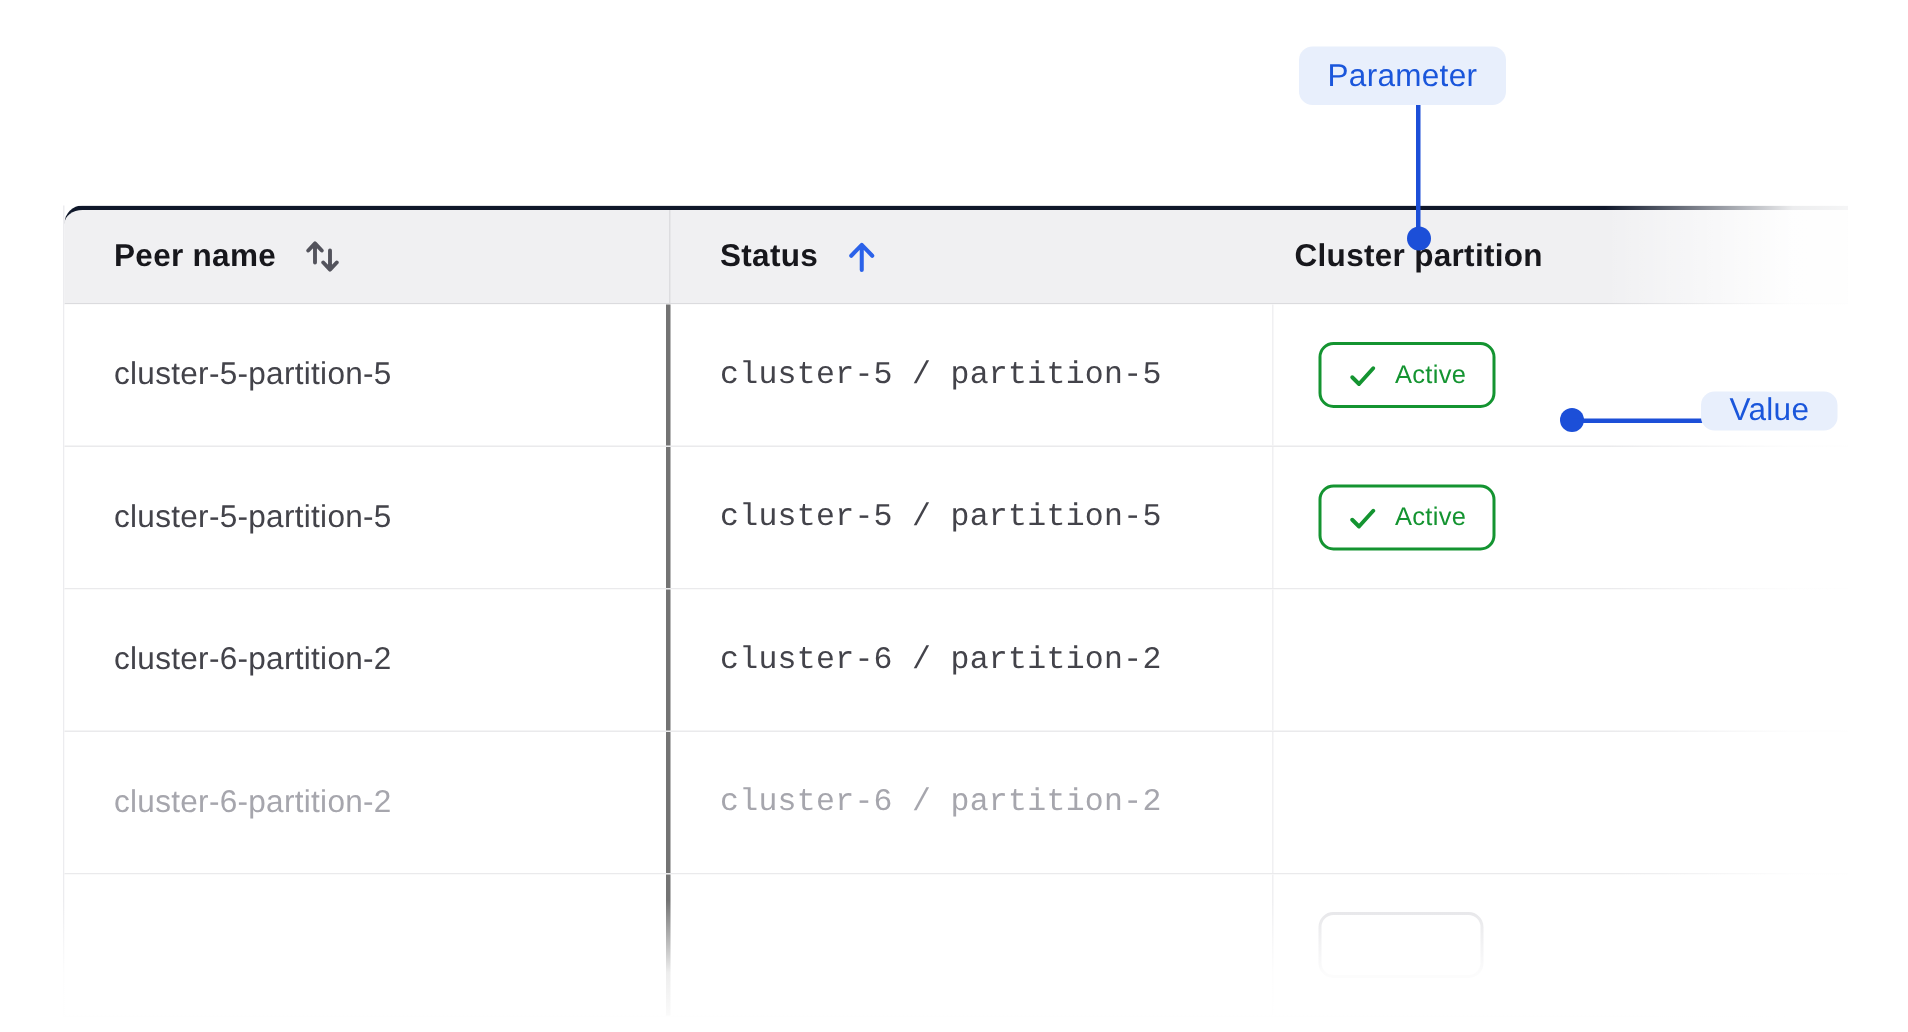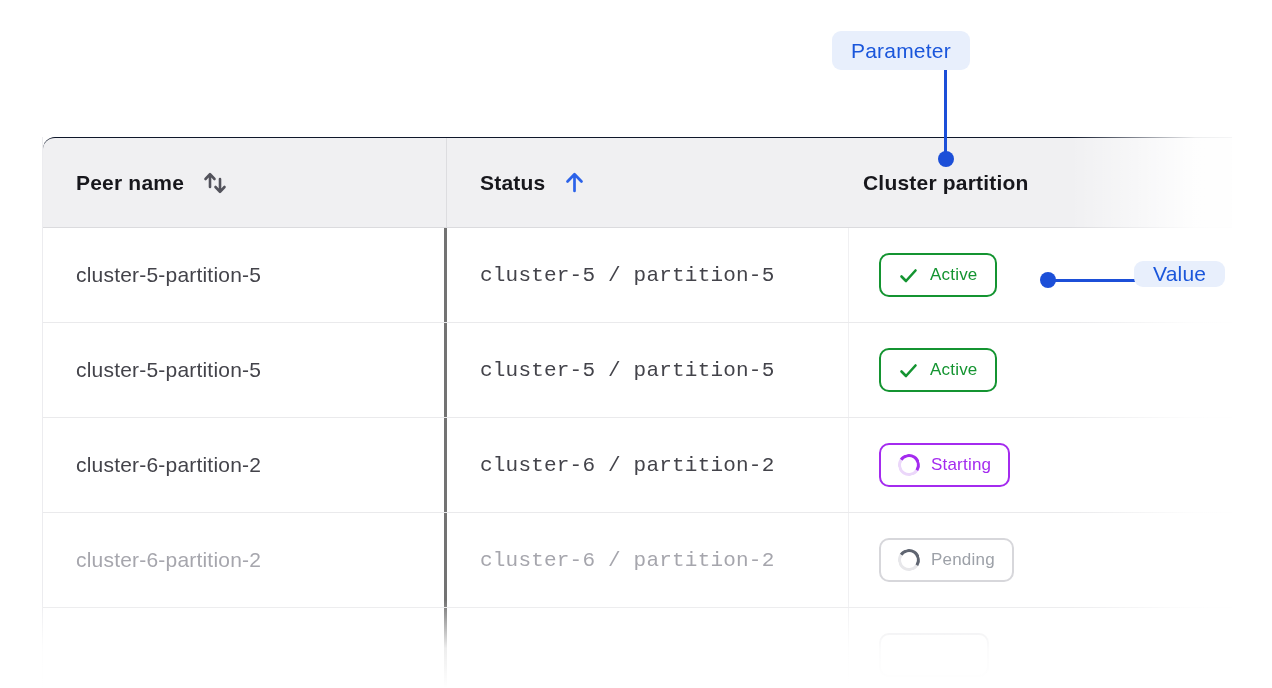--- a/index.html
+++ b/index.html
@@ -3,21 +3,21 @@
 <meta charset="utf-8">
 <style>
   * { margin:0; padding:0; box-sizing:border-box; }
   html,body { background:#fff; }
   body { font-family:"Liberation Sans", sans-serif; -webkit-font-smoothing:antialiased; }
 
   .canvas { position:relative; width:1272px; height:688px; overflow:hidden; background:#fff; }
 
   
   .table-wrap { position:absolute; left:42px; top:137px; width:1190px; border-left:1px solid #ECECEF; }
-  .thead { display:flex; height:91px; background:#F0F0F2; border-radius:12px 0 0 0; border-bottom:1px solid #DBDBDE; border-top:1px solid #0f172a; }
+  .thead { display:flex; height:66px; background:#F0F0F2; border-radius:12px 0 0 0; border-bottom:1px solid #DBDBDE; border-top:3px solid #0f172a; }
   .th { display:flex; align-items:center; gap:17px; padding-left:33px; font-size:21px; font-weight:700; color:#17171C; letter-spacing:.2px; cursor:pointer; }
   .th-1 { width:404px; border-right:1px solid #DDDDE0; }
   .th-2 { width:402px; border-right:1px solid #DDDDE0; }
   .th-3 { flex:1; }
 
   .row { display:flex; height:95px; border-bottom:1px solid #EAEAEC; background:#fff; }
   .cell { display:flex; align-items:center; padding-left:33px; font-size:21px; color:#43434A; letter-spacing:.2px; }
   .c-1 { width:404px; border-right:3px solid #737373; }
   .c-2 { width:402px; border-right:1px solid #F0F0F2;font-family:Liberation Mono, monospace; }
   .c-3 { flex:1; padding-left:30px; }
@@ -38,21 +38,21 @@
   .fade-right { position:absolute; top:130px; left:1070px; width:202px; height:558px; background:linear-gradient(to right, rgba(255,255,255,0), rgba(255,255,255,.92) 62%, #fff 100%); z-index:5; pointer-events:none; }
   .fade-bottom { position:absolute; left:0; bottom:0; width:100%; height:88px; background:linear-gradient(to bottom, rgba(255,255,255,0), rgba(255,255,255,.88) 55%, #fff 100%); z-index:5; pointer-events:none; }
 
   
   .anno { position:absolute; z-index:10; }
   .anno-pill { display:inline-flex; align-items:center; justify-content:center; height:39px; padding:0 19px; border-radius:9px; background:#E8EFFC; color:#1A56DB; font-size:21px; font-weight:500; letter-spacing:.2px; }
   .anno-line-v { position:absolute; left:944px; top:70px; width:3px; height:82px; background:#1C4FD8; z-index:10; }
   .anno-dot { position:absolute; width:16px; height:16px; border-radius:50%; background:#1C4FD8; z-index:10; }
   .anno-line-h { position:absolute; left:1048px; top:279px; width:87px; height:3px; background:#1C4FD8; z-index:10; }
 
-  .param-pill-pos { left:832px; top:31px; }
+  .param-pill-pos { left:866px; top:31px; }
   .param-dot-pos { left:938px; top:151px; }
   .value-pill-pos { left:1134px; top:261px; height:26px; }
   .value-dot-pos { left:1040px; top:272px; }
 
   .icon { display:inline-flex; align-items:center; }
 </style>
 </head>
 <body>
 
 <div class="canvas">
@@ -107,37 +107,25 @@
             </svg>
           </span>
           <span>Active</span>
         </span>
       </div>
     </div>
 
     <div class="row">
       <div class="cell c-1">cluster-6-partition-2</div>
       <div class="cell c-2">cluster-6 / partition-2</div>
-      <div class="cell c-3">
-        <span class="badge badge-starting">
-          <span class="spinner spin-starting"></span>
-          <span>Starting</span>
-        </span>
-      </div>
     </div>
 
     <div class="row dimmed">
       <div class="cell c-1">cluster-6-partition-2</div>
       <div class="cell c-2">cluster-6 / partition-2</div>
-      <div class="cell c-3">
-        <span class="badge badge-pending">
-          <span class="spinner spin-pending"></span>
-          <span>Pending</span>
-        </span>
-      </div>
     </div>
 
     <div class="row dimmed">
       <div class="cell c-1"></div>
       <div class="cell c-2"></div>
       <div class="cell c-3">
         <span class="badge badge-faded">
           <span></span>
         </span>
       </div>

